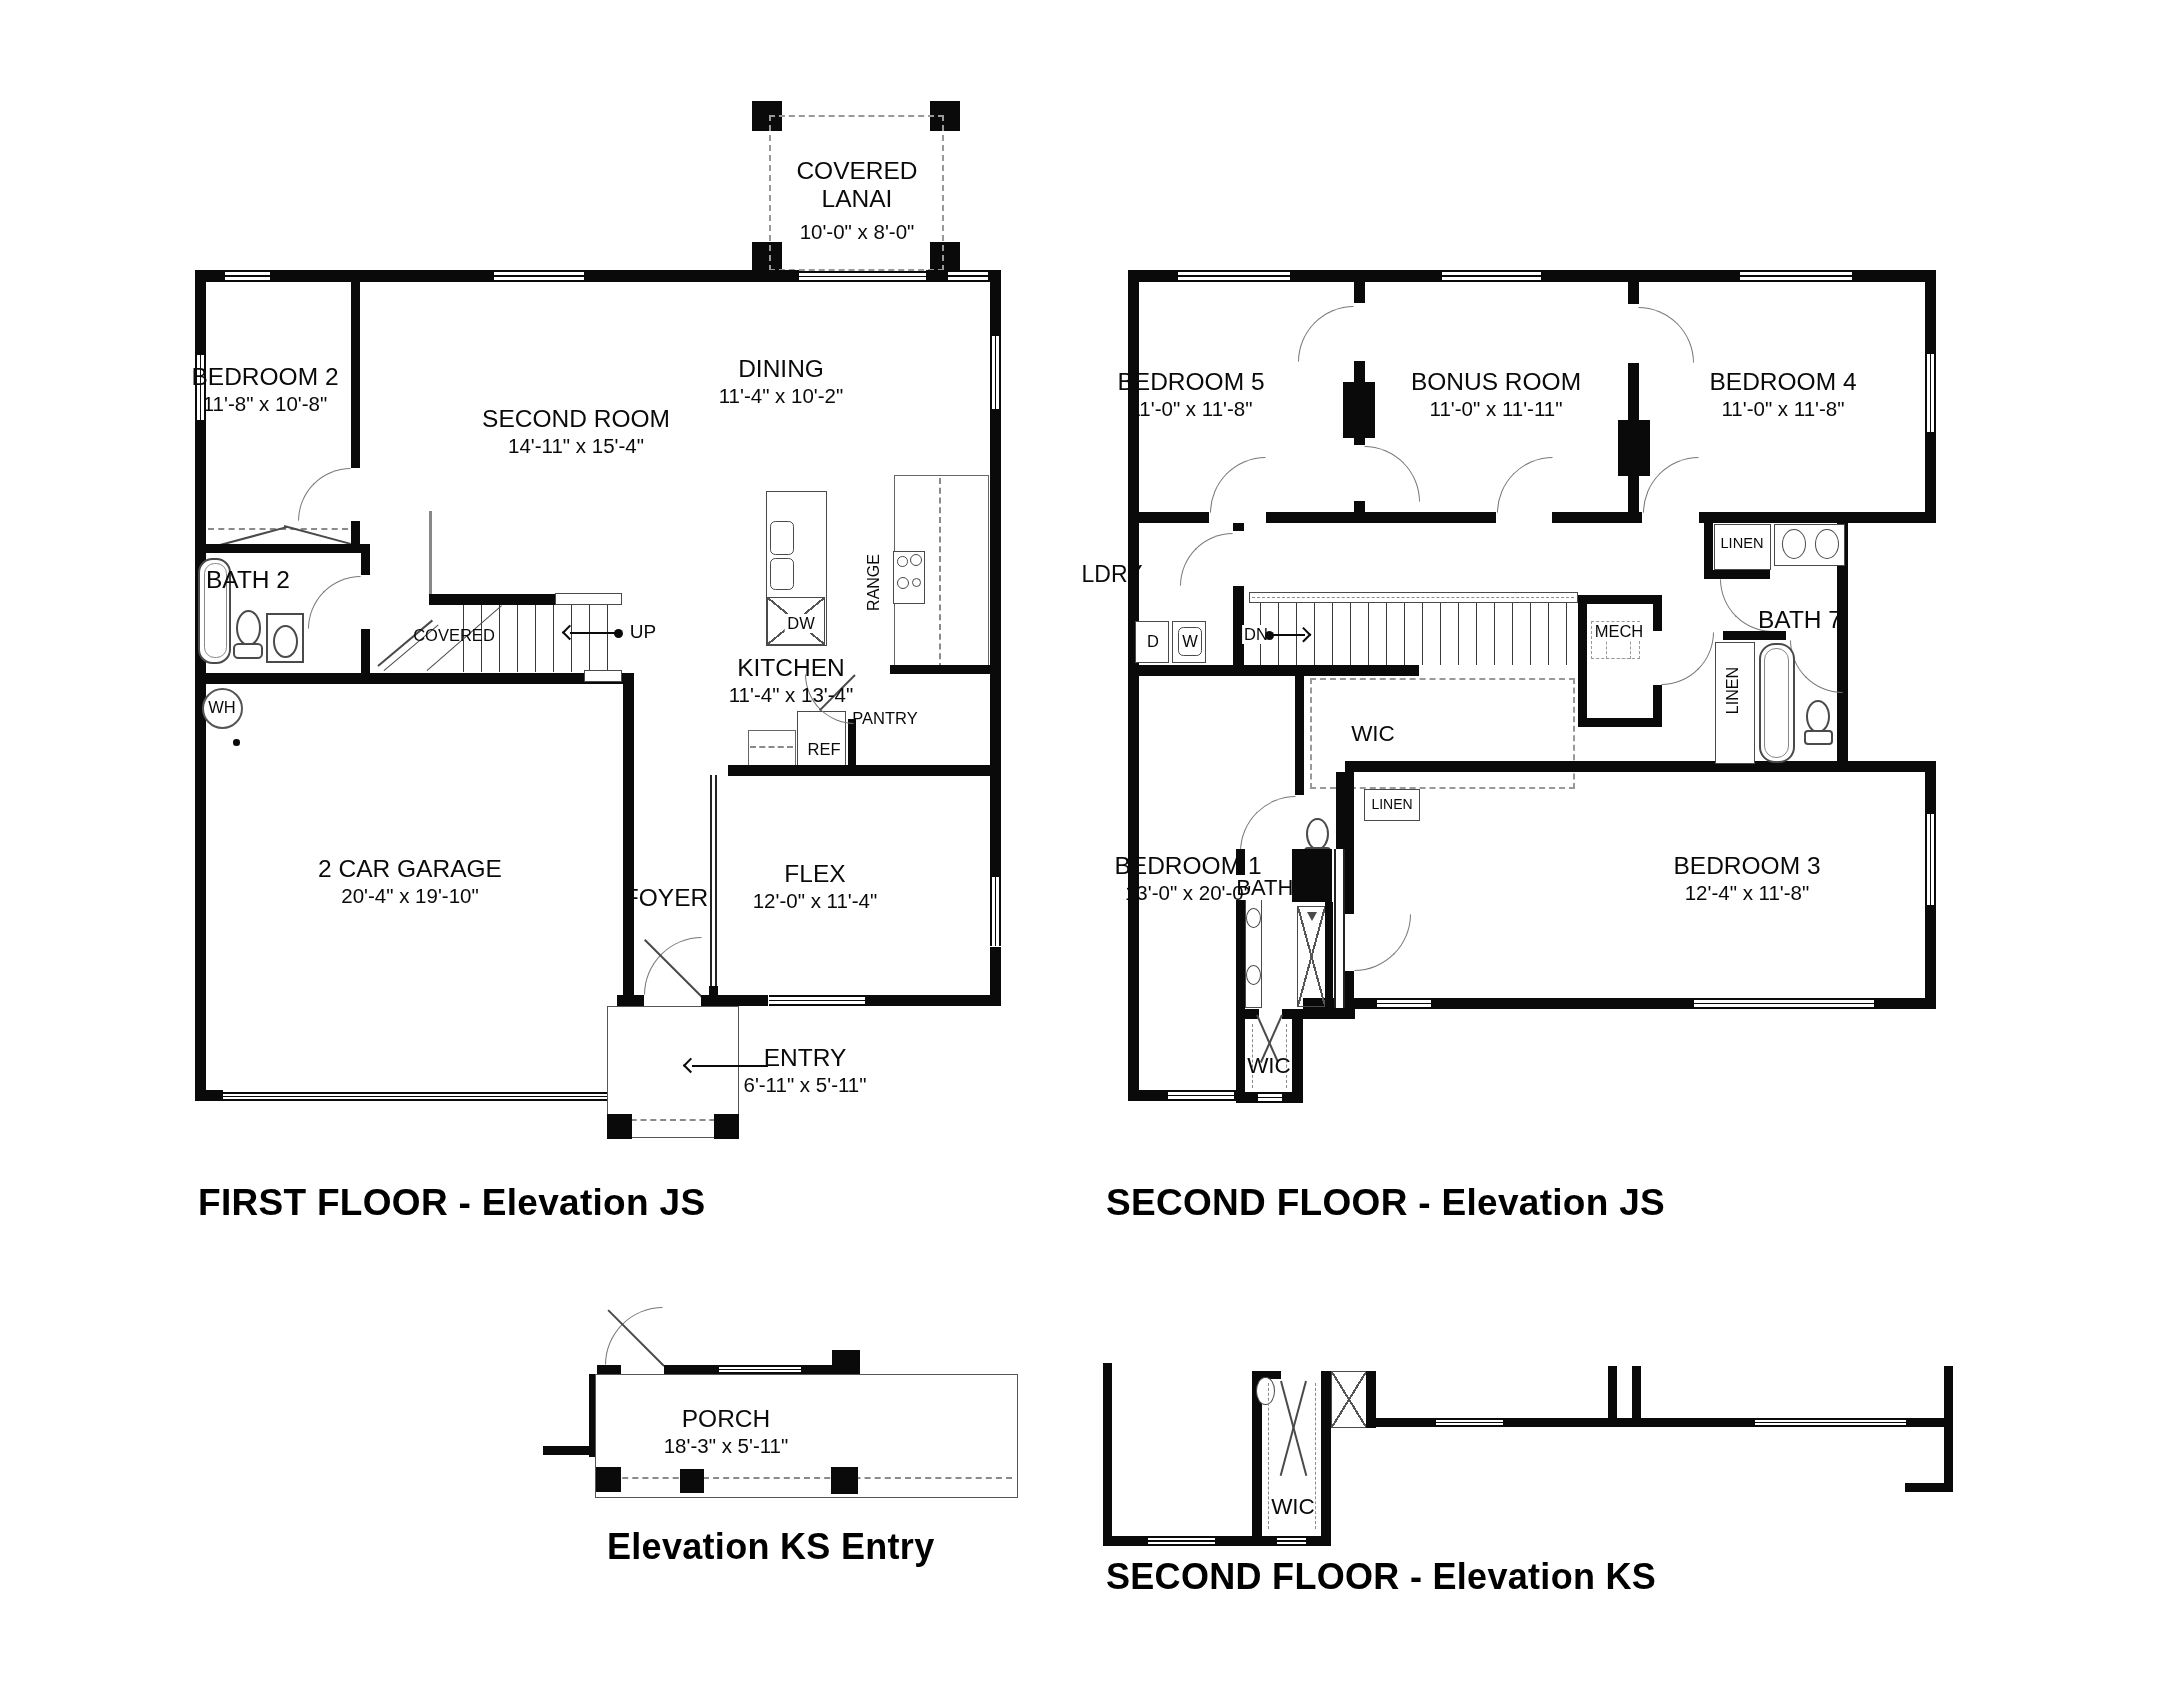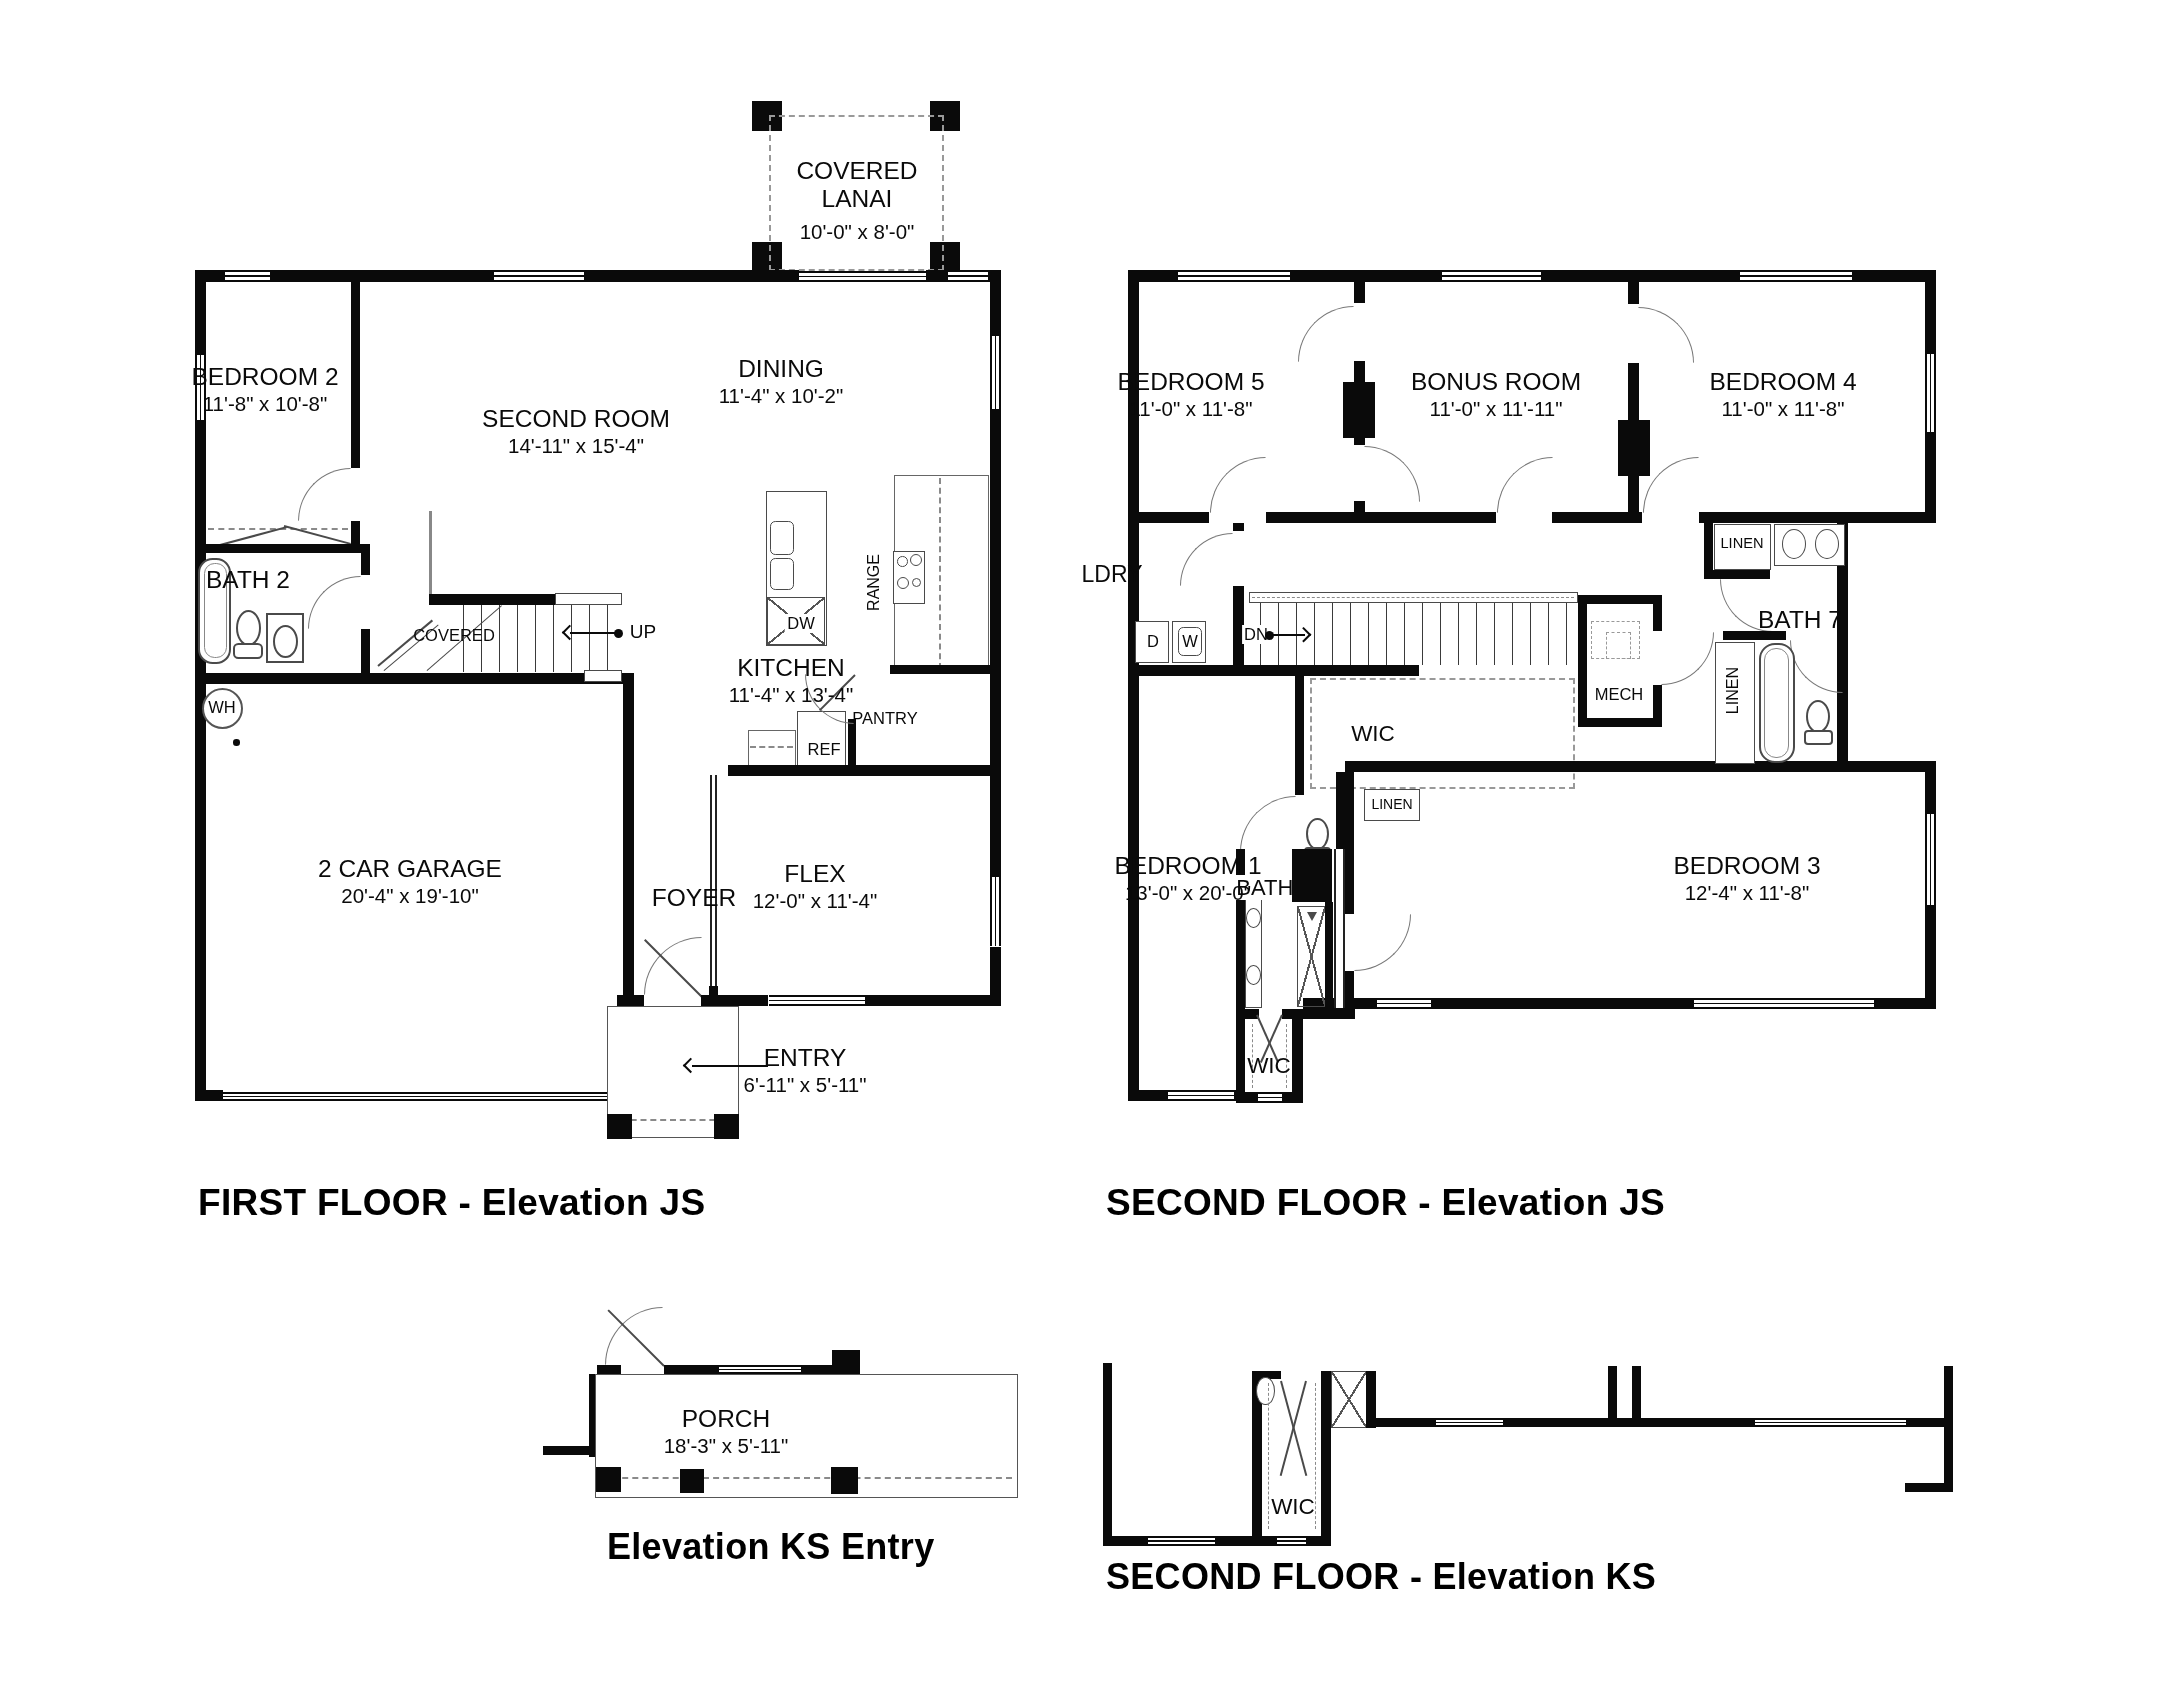--- a/index.html
+++ b/index.html
@@ -139,21 +139,21 @@
     <div class="lbl" style="left:791px;top:654px">KITCHEN</div>
     <div class="dims" style="left:791px;top:683px">11'-4" x 13'-4"</div>
 
     <div class="lbl" style="left:576px;top:405px">SECOND ROOM</div>
     <div class="dims" style="left:576px;top:434px">14'-11" x 15'-4"</div>
     <div class="lbl" style="left:781px;top:355px">DINING</div>
     <div class="dims" style="left:781px;top:384px">11'-4" x 10'-2"</div>
 
     <div class="dwall" style="left:710px;top:775px;width:6.6px;height:220px"></div>
     <div class="w" style="left:709px;top:986px;width:9.3px;height:9.3px"></div>
-    <div class="lbl" style="left:694px;top:884px">FOYER</div>
+    <div class="lbl" style="left:666px;top:884px">FOYER</div>
     <div class="lbl" style="left:815px;top:860px">FLEX</div>
     <div class="dims" style="left:815px;top:889px">12'-0" x 11'-4"</div>
     <div class="w" style="left:617px;top:995px;width:26.5px;height:10.6px"></div>
     <div class="q qtl" style="left:644px;top:937px;width:58px;height:58px"></div>
     <div class="leaf" style="left:702px;top:996px;width:81px;transform:rotate(-135deg)"></div>
     <div class="w" style="left:701px;top:995px;width:67px;height:10.6px"></div>
     <div class="winh" style="left:769px;top:995px;width:97px;height:10.6px"></div>
     <div class="w" style="left:865px;top:995px;width:135px;height:10.6px"></div>
     <div class="fx" style="left:607px;top:1006px;width:132px;height:132px;border-width:1.7px;border-color:#555"></div>
     <div class="dashh" style="left:611px;top:1119px;width:124px"></div>
@@ -237,21 +237,21 @@
     <div class="lbl" style="left:1392px;top:796px;font-size:14px">LINEN</div>
 
     <div class="w" style="left:1578px;top:595px;width:83px;height:9.3px"></div>
     <div class="w" style="left:1578px;top:595px;width:8.6px;height:131px"></div>
     <div class="w" style="left:1578px;top:718px;width:83px;height:9.3px"></div>
     <div class="w" style="left:1653px;top:595px;width:8.6px;height:36px"></div>
     <div class="w" style="left:1653px;top:685px;width:8.6px;height:42px"></div>
     <div class="q qbr" style="left:1661px;top:632px;width:53px;height:53px"></div>
     <div class="boxd" style="left:1591px;top:621px;width:49px;height:38px;border-width:1.3px"></div>
     <div class="boxd" style="left:1606px;top:632px;width:25px;height:26.5px;border-width:1.3px"></div>
-    <div class="lbl sm" style="left:1619px;top:685px;background:#fff;padding:0 2px">MECH</div>
+    <div class="lbl sm" style="left:1619px;top:622px;background:#fff;padding:0 2px">MECH</div>
 
     <div class="w" style="left:1295px;top:675px;width:9.3px;height:120px"></div>
     <div class="q qtl" style="left:1240px;top:796px;width:56px;height:56px"></div>
     <div class="fx ell" style="left:1306px;top:818px;width:22.5px;height:32px"></div>
     <div class="fx" style="left:1304px;top:847px;width:26.5px;height:13.2px;border-radius:4px"></div>
     <div class="w" style="left:1336px;top:772px;width:9.3px;height:77px"></div>
     <div class="w" style="left:1236px;top:849px;width:9.3px;height:164px"></div>
     <div class="fx" style="left:1245px;top:894px;width:17px;height:114px;border-width:1.3px"></div>
     <div class="fx ell" style="left:1246px;top:908px;width:14.6px;height:20px;border-width:1.3px"></div>
     <div class="fx ell" style="left:1246px;top:965px;width:14.6px;height:20px;border-width:1.3px"></div>

